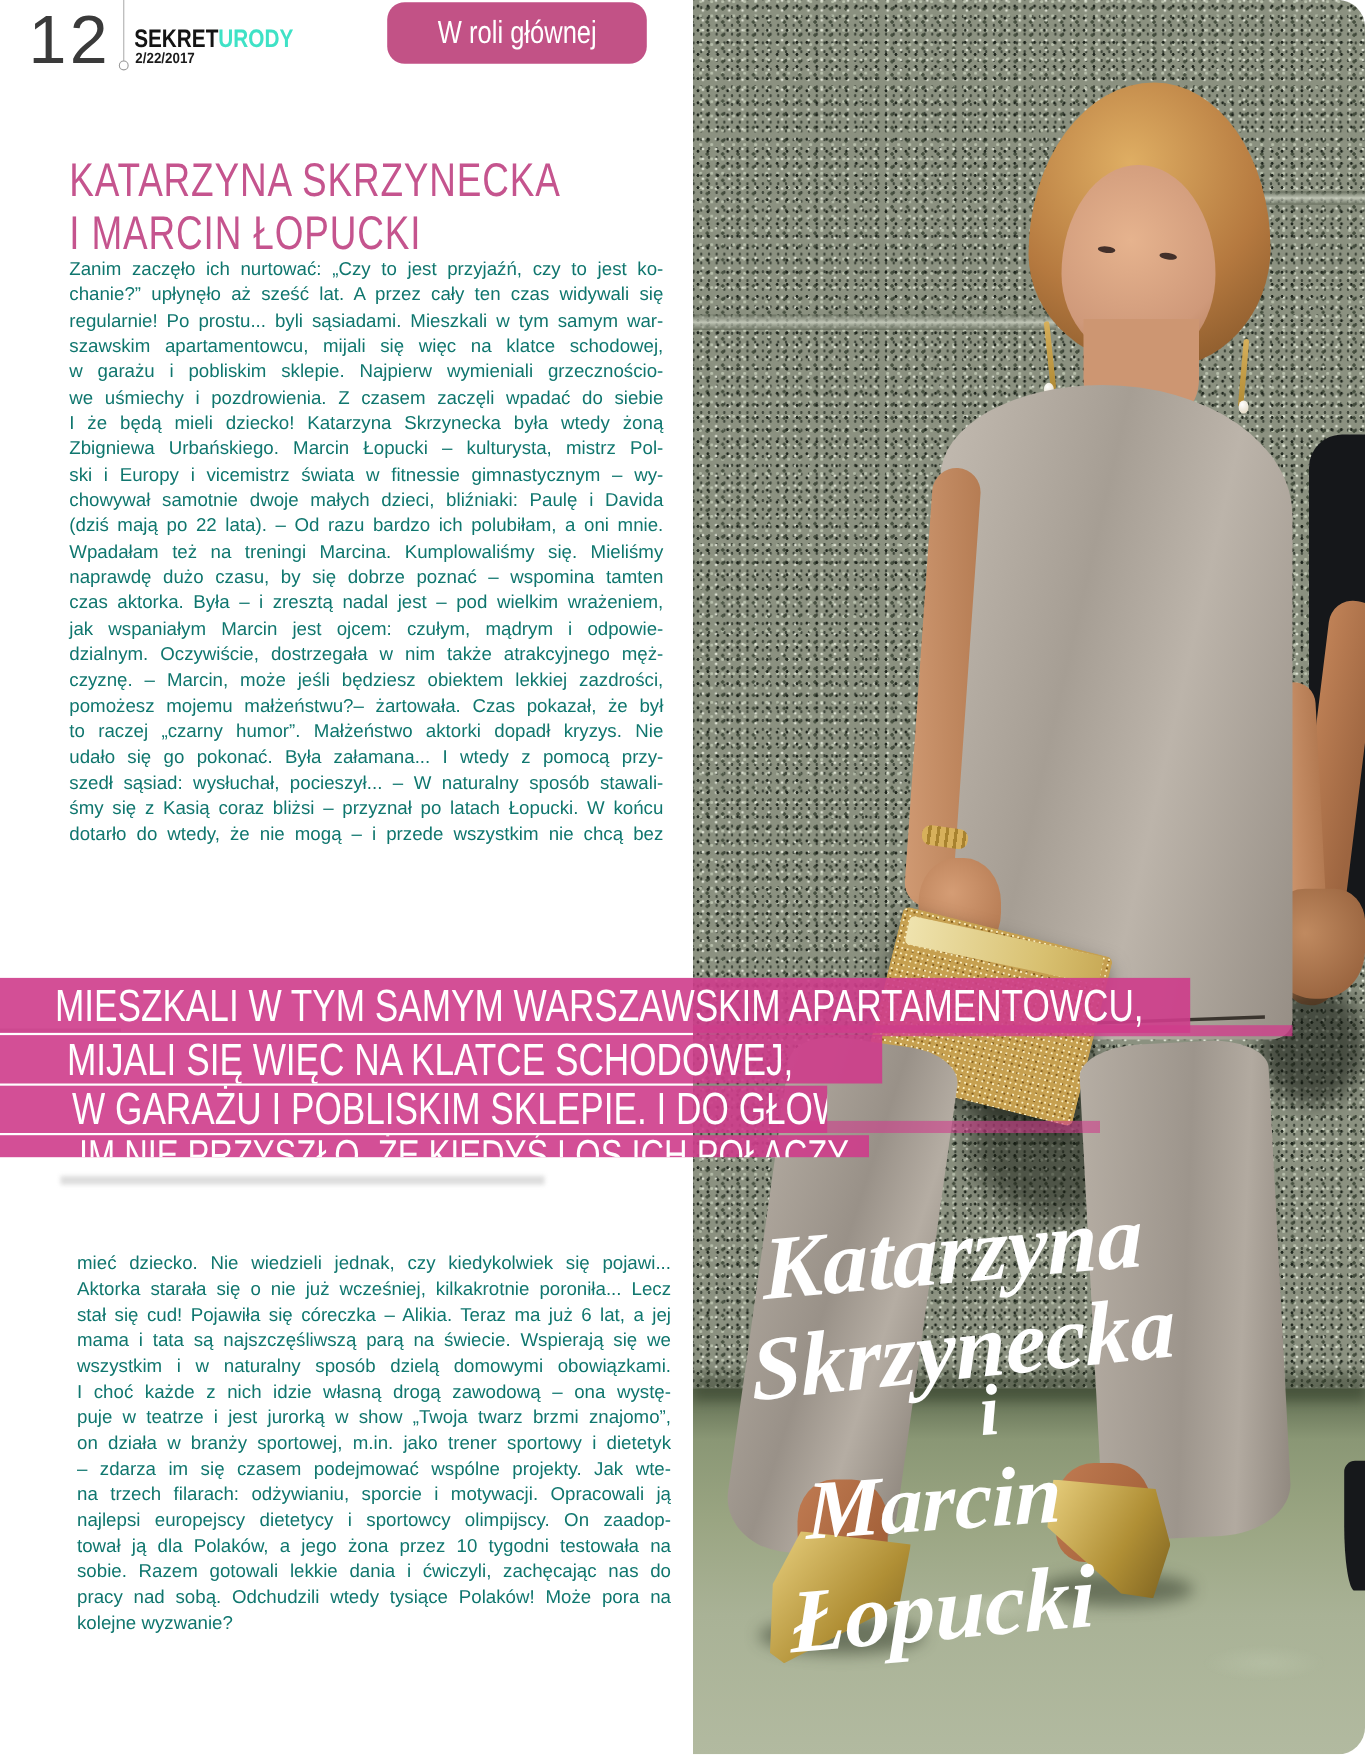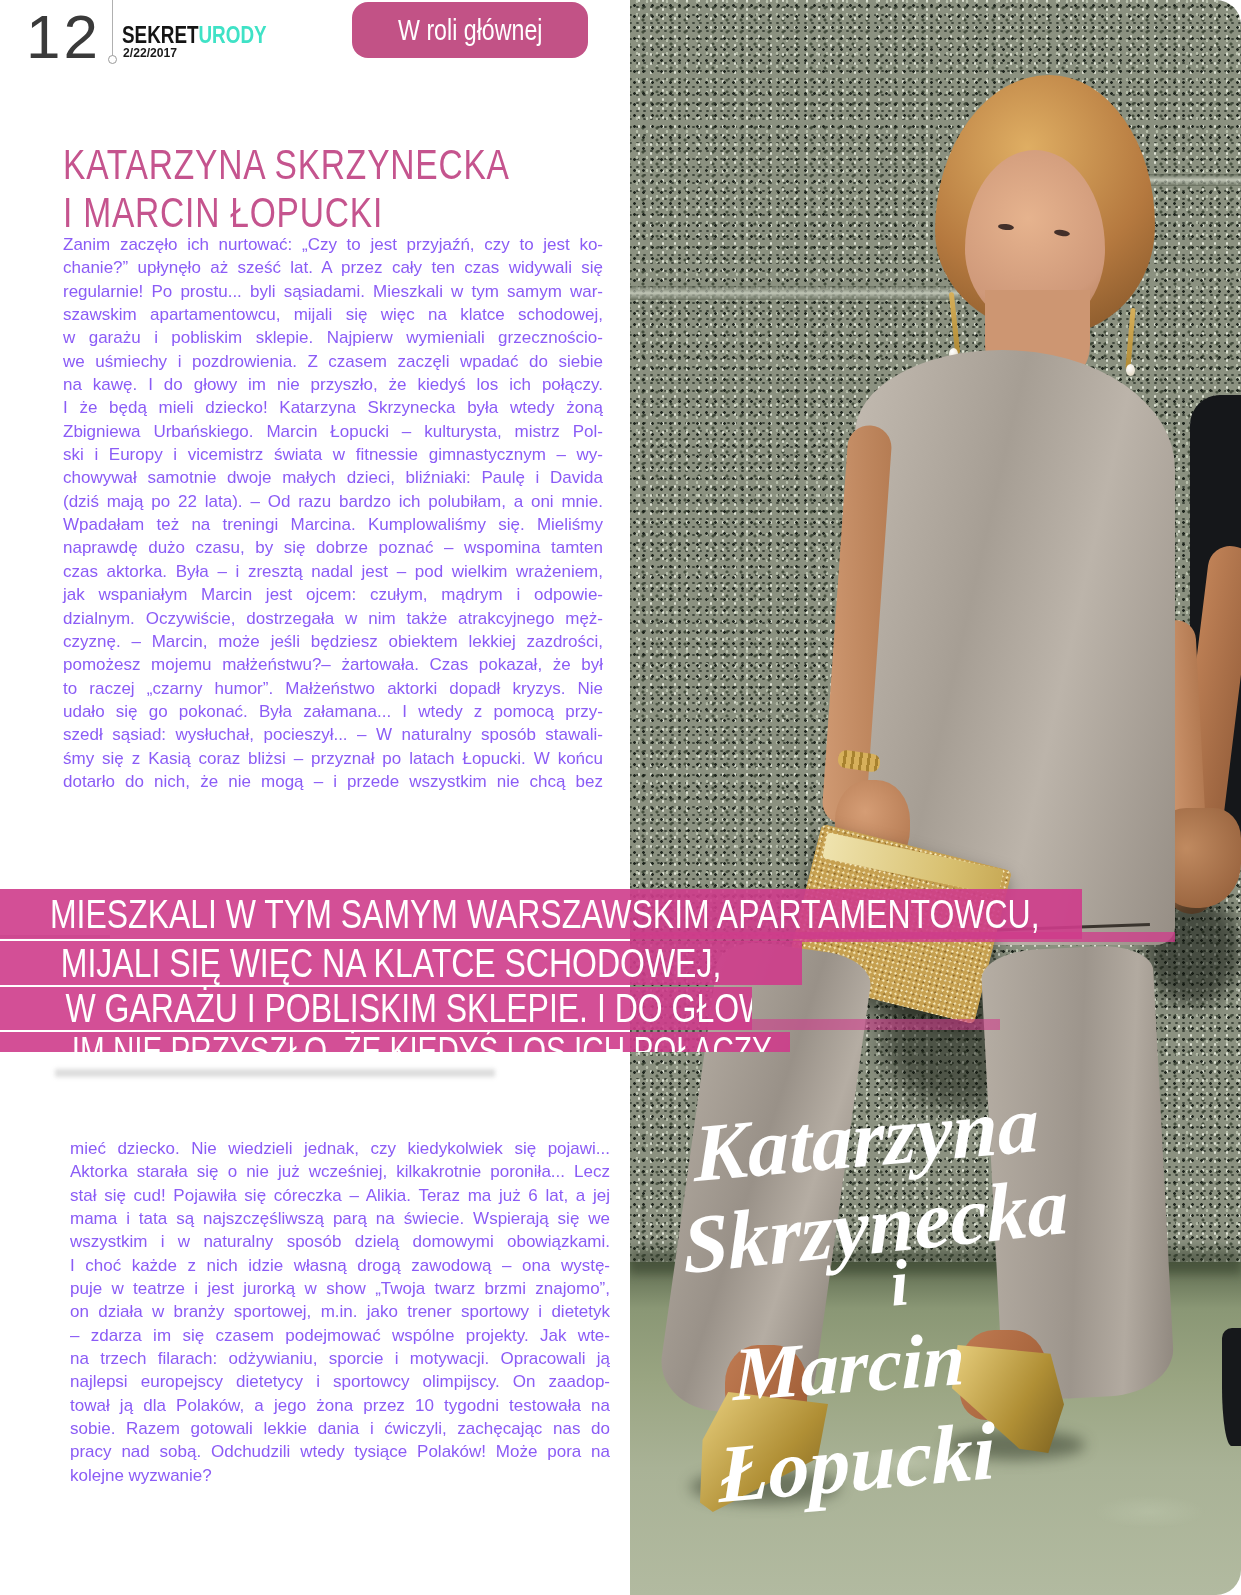--- a/index.html
+++ b/index.html
@@ -21,21 +21,21 @@
   .banner{position:absolute;left:352px;top:2px;width:236px;height:56px;background:#c25286;
           border-radius:16px;display:flex;align-items:center;justify-content:center;}
   .banner span{color:#fff;font-size:29px;transform:scaleX(.8);white-space:nowrap;}
 
   
   .headline{position:absolute;left:63px;top:140px;color:#c5548e;font-weight:300;}
   .headline div{font-size:43px;line-height:48px;transform:scaleX(.78);transform-origin:left;
                 white-space:nowrap;letter-spacing:1px;}
 
   
-  .body-block{position:absolute;width:540px;color:#8b5cf6;font-size:17px;}
+  .body-block{position:absolute;width:540px;color:#0f766e;font-size:17px;}
   .body1{left:63px;top:233px;}
   .body2{left:70px;top:1137px;}
   .tl{height:23.35px;line-height:23.35px;text-align:justify;text-align-last:justify;white-space:nowrap;}
   .body2 .tl:last-child{text-align-last:left;}
 
   
   .band{position:absolute;overflow:hidden;background:rgba(206,60,139,.9);z-index:6;text-align:right;}
   .band span{display:block;color:#fff;font-size:41px;white-space:nowrap;
              transform:scaleX(.78);transform-origin:left;}
   .band1{left:0;top:889px;width:1082px;height:50px;}
@@ -218,38 +218,37 @@
     <div>I MARCIN ŁOPUCKI</div>
   </div>
 
   <div class="body-block body1">
       <div class="tl">Zanim zaczęło ich nurtować: „Czy to jest przyjaźń, czy to jest ko-</div>
       <div class="tl">chanie?” upłynęło aż sześć lat. A przez cały ten czas widywali się</div>
       <div class="tl">regularnie! Po prostu... byli sąsiadami. Mieszkali w tym samym war-</div>
       <div class="tl">szawskim apartamentowcu, mijali się więc na klatce schodowej,</div>
       <div class="tl">w garażu i pobliskim sklepie. Najpierw wymieniali grzecznościo-</div>
       <div class="tl">we uśmiechy i pozdrowienia. Z czasem zaczęli wpadać do siebie</div>
-      <div class="tl">na kawę. I do głowy im nie przyszło, że kiedyś los ich połączy.</div>
       <div class="tl">I że będą mieli dziecko! Katarzyna Skrzynecka była wtedy żoną</div>
       <div class="tl">Zbigniewa Urbańskiego. Marcin Łopucki – kulturysta, mistrz Pol-</div>
       <div class="tl">ski i Europy i vicemistrz świata w fitnessie gimnastycznym – wy-</div>
       <div class="tl">chowywał samotnie dwoje małych dzieci, bliźniaki: Paulę i Davida</div>
       <div class="tl">(dziś mają po 22 lata). – Od razu bardzo ich polubiłam, a oni mnie.</div>
       <div class="tl">Wpadałam też na treningi Marcina. Kumplowaliśmy się. Mieliśmy</div>
       <div class="tl">naprawdę dużo czasu, by się dobrze poznać – wspomina tamten</div>
       <div class="tl">czas aktorka. Była – i zresztą nadal jest – pod wielkim wrażeniem,</div>
       <div class="tl">jak wspaniałym Marcin jest ojcem: czułym, mądrym i odpowie-</div>
       <div class="tl">dzialnym. Oczywiście, dostrzegała w nim także atrakcyjnego męż-</div>
       <div class="tl">czyznę. – Marcin, może jeśli będziesz obiektem lekkiej zazdrości,</div>
       <div class="tl">pomożesz mojemu małżeństwu?– żartowała. Czas pokazał, że był</div>
       <div class="tl">to raczej „czarny humor”. Małżeństwo aktorki dopadł kryzys. Nie</div>
       <div class="tl">udało się go pokonać. Była załamana... I wtedy z pomocą przy-</div>
       <div class="tl">szedł sąsiad: wysłuchał, pocieszył... – W naturalny sposób stawali-</div>
       <div class="tl">śmy się z Kasią coraz bliżsi – przyznał po latach Łopucki. W końcu</div>
-      <div class="tl">dotarło do nich, że nie mogą – i przede wszystkim nie chcą bez</div>
+      <div class="tl">dotarło do wtedy, że nie mogą – i przede wszystkim nie chcą bez</div>
     </div>
   <div class="body-block body2">
       <div class="tl">mieć dziecko. Nie wiedzieli jednak, czy kiedykolwiek się pojawi...</div>
       <div class="tl">Aktorka starała się o nie już wcześniej, kilkakrotnie poroniła... Lecz</div>
       <div class="tl">stał się cud! Pojawiła się córeczka – Alikia. Teraz ma już 6 lat, a jej</div>
       <div class="tl">mama i tata są najszczęśliwszą parą na świecie. Wspierają się we</div>
       <div class="tl">wszystkim i w naturalny sposób dzielą domowymi obowiązkami.</div>
       <div class="tl">I choć każde z nich idzie własną drogą zawodową – ona wystę-</div>
       <div class="tl">puje w teatrze i jest jurorką w show „Twoja twarz brzmi znajomo”,</div>
       <div class="tl">on działa w branży sportowej, m.in. jako trener sportowy i dietetyk</div>

